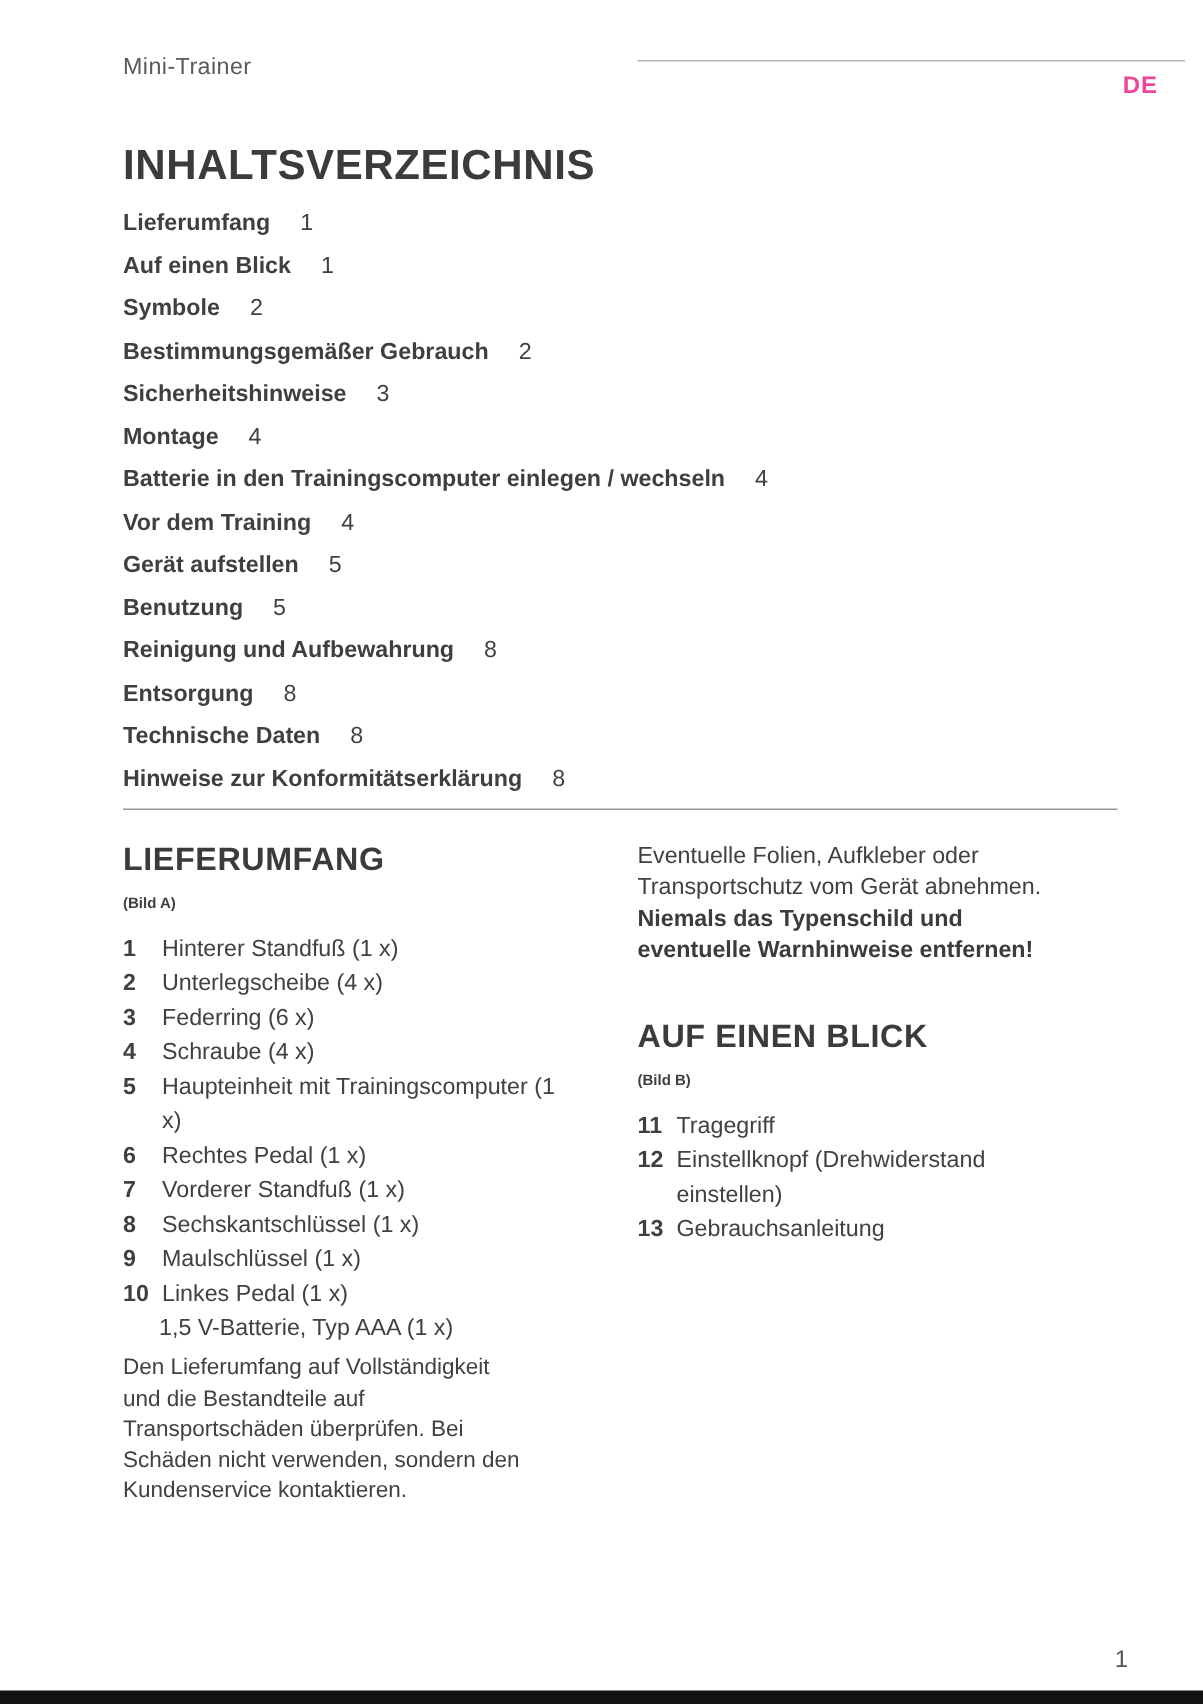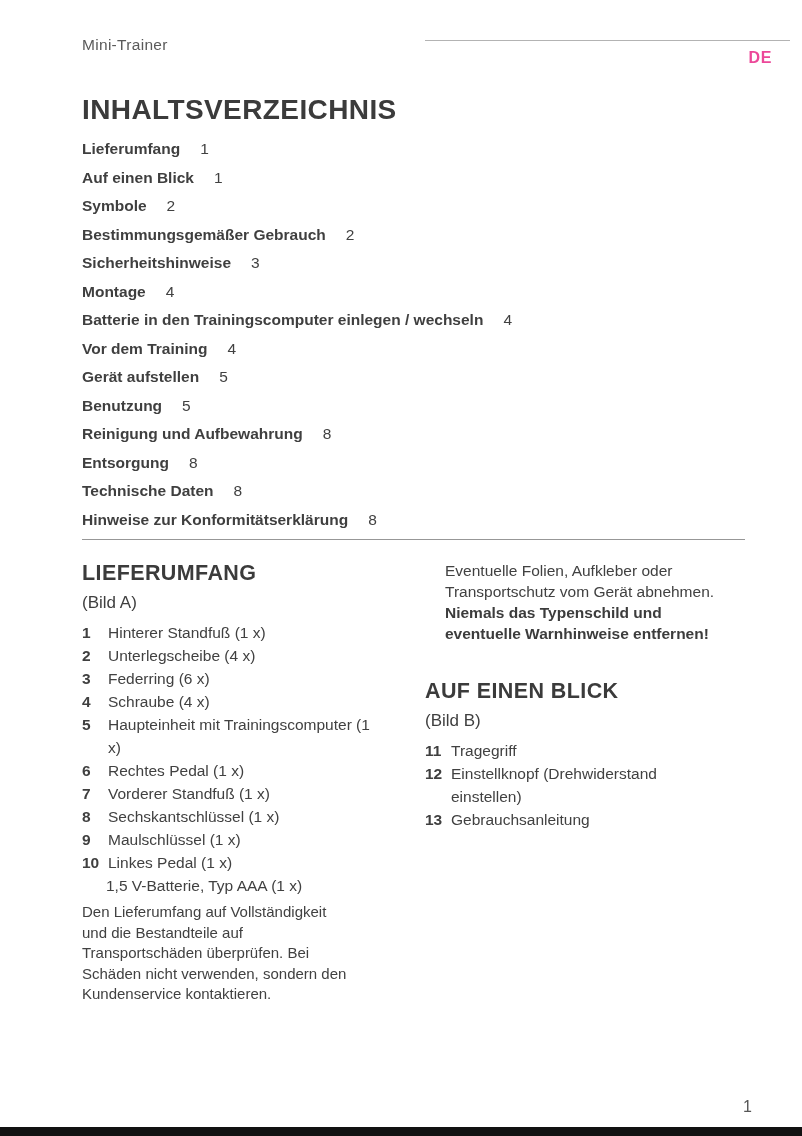--- a/index.html
+++ b/index.html
@@ -49,37 +49,37 @@
 
   .columns { display:flex; margin-top:20px; }
   .col-left  { width:295px; margin-right:48px; flex-shrink:0; }
   .col-right { width:320px; flex-shrink:0; }
 
   h2.section-title {
     font-size:21.5px; font-weight:bold; color:#3b3b3b;
     letter-spacing:0.4px; line-height:26px;
   }
   .bild {
-    margin-top:7px; font-size:17px; font-weight:normal;
+    margin-top:7px; font-size:10px; font-weight:bold;
     color:#3f3f3f; line-height:19px;
   }
 
   .num-list { margin-top:9px; }
   .list-item { display:flex; font-size:15.5px; line-height:23px; }
   .list-item .num { width:26px; flex-shrink:0; font-weight:bold; color:#3f3f3f; }
   .list-item .txt { flex:1; color:#414141; }
 
   .extra-lines { padding-left:24px; font-size:15.5px; line-height:23px; color:#414141; }
 
   .note {
     margin-top:5px; max-width:272px;
     font-size:15px; line-height:20.5px; color:#414141;
   }
 
-  .intro-para { max-width:285px; font-size:15.5px; line-height:21px; color:#414141;margin-left:20px; }
+  .intro-para { max-width:285px; font-size:15.5px; line-height:21px; color:#414141; }
   .intro-para strong { display:block; font-weight:bold; color:#3c3c3c; }
 
   .col-right h2.section-title { margin-top:34px; }
   .col-right .num-list { max-width:285px; }
 
   
   .page-number {
     position:absolute; right:50px; bottom:20px;
     font-size:16px; color:#565656;
   }

